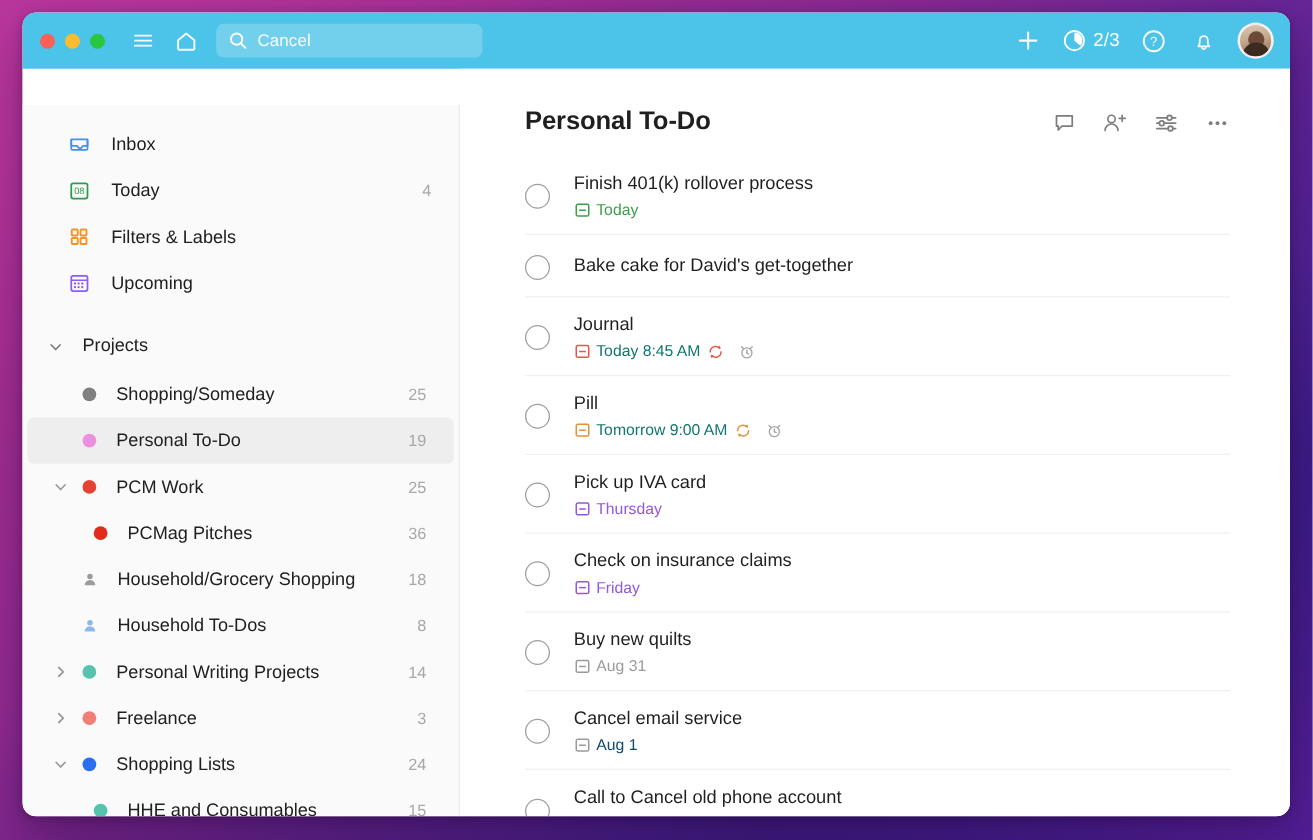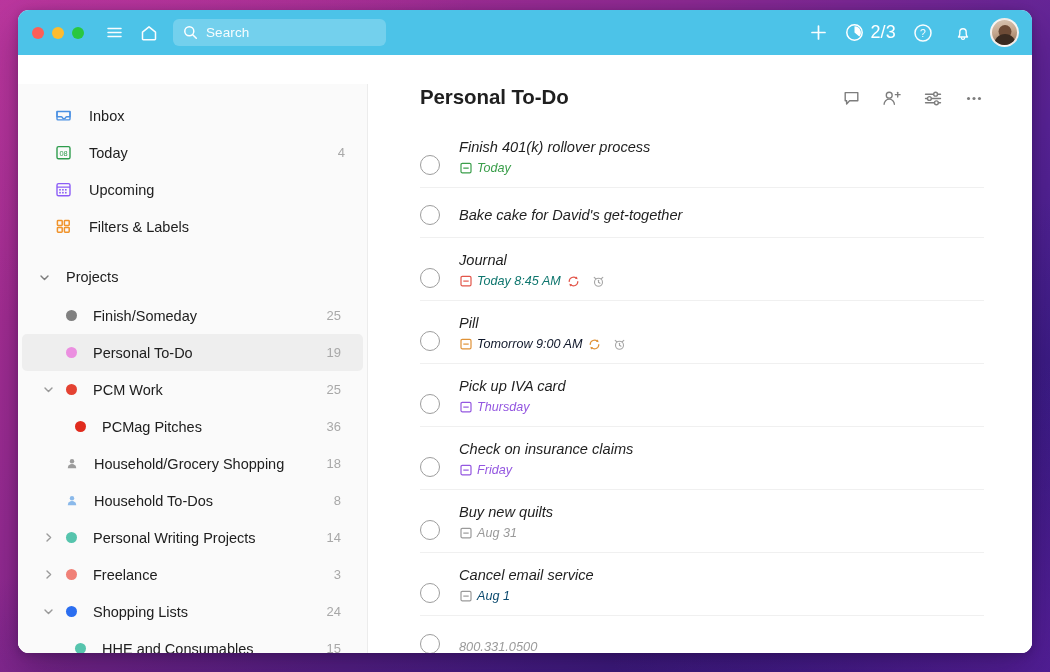--- a/index.html
+++ b/index.html
@@ -56,21 +56,21 @@
     width: 213px; height: 27px;
     background: rgba(255,255,255,.22);
     border-radius: 6px;
     display: flex; align-items: center; gap: 8px;
     padding: 0 10px;
   }
   .searchbox .sph { color: rgba(255,255,255,.95); font-size: 13.5px; letter-spacing: .1px; }
 
   .tb-right { margin-left: auto; display: flex; align-items: center; gap: 14px; }
   .karma { display: flex; align-items: center; gap: 6px; color: #fff; }
-  .karma-num { font-size: 18px; letter-spacing: .2px; }
+  .karma-num { font-size: 15px; letter-spacing: .2px; }
   .avatar {
     width: 29px; height: 29px; border-radius: 50%;
     background: linear-gradient(170deg,#d9c7b6 0%,#c6a88f 45%,#8c6b52 100%);
     border: 2px solid rgba(255,255,255,.85);
     overflow:hidden; position: relative; flex: 0 0 29px;
   }
   .avatar::before{
     content:""; position:absolute; left:50%; top:5px; transform:translateX(-50%);
     width:13px; height:13px; border-radius:50%;
     background:#6d4b36;
@@ -130,25 +130,24 @@
   .main-head {
     display: flex; align-items: flex-start;
     padding: 30px 48px 0 52px;
   }
   .page-title { font-size: 20.5px; font-weight: bold; color: #1f1f1f; letter-spacing: -.1px; }
   .main-tools { margin-left: auto; display: flex; align-items: center; gap: 21px; padding-top: 3px; color: #7d7d7d; }
   .mtool { width: 20px; height: 20px; display: flex; align-items: center; justify-content: center; }
 
   .tasks { padding: 16px 48px 0 52px; }
   .task {
-    display: flex; align-items: flex-end; gap: 19px;
+    display: flex; align-items: center; gap: 19px;
     padding: 13px 0 12px 0;
     border-bottom: 1px solid #f0f0f0;
     min-height: 50px;
-    font-style: italic;
   }
   .task:last-child { border-bottom: none; }
   .checkbox {
     width: 20px; height: 20px; flex: 0 0 20px; border-radius: 50%;
     border: 1.4px solid #9d9d9d; margin-top: 1px; cursor: pointer;
   }
   .ttexts { min-width: 0; flex: 1; }
   .ttitle { font-size: 14.6px; color: #1f1f1f; line-height: 19px; white-space: nowrap; overflow: hidden; }
   .tmeta { display: flex; align-items: center; gap: 5px; margin-top: 4px; font-size: 12.6px; }
   .tmeta .dlabel { display: flex; align-items: center; gap: 5px; }
@@ -186,21 +185,21 @@
       </div>
     </div>
 
     <div class="searchbox">
       <span style="display:flex">
         <svg width="15" height="15" viewBox="0 0 15 15">
             <circle cx="6.3" cy="6.3" r="4.5" fill="none" stroke="#fff" stroke-width="1.5"></circle>
             <line x1="9.7" y1="9.7" x2="13.3" y2="13.3" stroke="#fff" stroke-width="1.5" stroke-linecap="round"></line>
           </svg>
       </span>
-      <span class="sph">Search</span>
+      <span class="sph">Cancel</span>
     </div>
 
     <div class="tb-right">
       <div class="tb-icon">
         <svg width="21" height="21" viewBox="0 0 21 21">
             <g stroke="#fff" stroke-width="1.7" stroke-linecap="round">
               <line x1="10.5" y1="4" x2="10.5" y2="17"></line>
               <line x1="4" y1="10.5" x2="17" y2="10.5"></line>
             </g>
           </svg>
@@ -246,20 +245,35 @@
 
       <div class="nav-item">
         <span class="nav-icon">
           <svg width="19" height="19" viewBox="0 0 19 19">
               <rect x="3" y="3.6" width="13" height="12.2" rx="1.6" fill="none" stroke="#2e9c4c" stroke-width="1.4"></rect>
           <text x="9.5" y="12.6" text-anchor="middle" font-family="Liberation Sans, sans-serif" font-size="7.4" fill="#2e9c4c">08</text>
             </svg>
         </span>
         <span class="label">Today</span>
         <span class="count">4</span>
+      </div>
+
+      <div class="nav-item">
+        <span class="nav-icon">
+          <svg width="19" height="19" viewBox="0 0 19 19">
+              <g fill="none" stroke="#f0932b" stroke-width="1.5">
+            <rect x="3.4" y="3.6" width="4.8" height="4.8" rx="0.7"></rect>
+                <rect x="10.4" y="3.6" width="4.8" height="4.8" rx="0.7"></rect>
+            <rect x="3.4" y="10.4" width="4.8" height="4.8" rx="0.7"></rect>
+                <rect x="10.4" y="10.4" width="4.8" height="4.8" rx="0.7"></rect>
+              </g>
+            </svg>
+        </span>
+        <span class="label">Filters &amp; Labels</span>
+        <span class="count"></span>
       </div>
 
       <div class="nav-item">
         <span class="nav-icon">
           <svg width="19" height="19" viewBox="0 0 19 19">
               <rect x="3" y="3.6" width="13" height="12.2" rx="1.6" fill="none" stroke="#8b5cf6" stroke-width="1.4"></rect>
           <line x1="3" y1="7.2" x2="16" y2="7.2" stroke="#8b5cf6" stroke-width="1.2"></line>
           <g fill="#8b5cf6">
                 <rect x="5.2" y="9" width="1.6" height="1.6"></rect>
                 <rect x="8.1" y="9" width="1.6" height="1.6"></rect>
@@ -267,49 +281,34 @@
           <rect x="5.2" y="11.9" width="1.6" height="1.6"></rect>
                 <rect x="8.1" y="11.9" width="1.6" height="1.6"></rect>
                 <rect x="11" y="11.9" width="1.6" height="1.6"></rect>
               </g>
             </svg>
         </span>
         <span class="label">Upcoming</span>
         <span class="count"></span>
       </div>
 
-      <div class="nav-item">
-        <span class="nav-icon">
-          <svg width="19" height="19" viewBox="0 0 19 19">
-              <g fill="none" stroke="#f0932b" stroke-width="1.5">
-            <rect x="3.4" y="3.6" width="4.8" height="4.8" rx="0.7"></rect>
-                <rect x="10.4" y="3.6" width="4.8" height="4.8" rx="0.7"></rect>
-            <rect x="3.4" y="10.4" width="4.8" height="4.8" rx="0.7"></rect>
-                <rect x="10.4" y="10.4" width="4.8" height="4.8" rx="0.7"></rect>
-              </g>
-            </svg>
-        </span>
-        <span class="label">Filters &amp; Labels</span>
-        <span class="count"></span>
-      </div>
-
       <div class="section-head">
         <span class="chev">
           <svg width="13" height="13" viewBox="0 0 13 13">
               <polyline points="3,5 6.5,8.6 10,5" fill="none" stroke="#7d7d7d" stroke-width="1.4" stroke-linecap="round" stroke-linejoin="round"></polyline>
             </svg>
         </span>
         <span>Projects</span>
       </div>
 
       <div id="project-list">
           <div class="proj-item">
             <span class="twisty"></span>
             <span class="proj-bullet" style="background:#808080"></span>
-            <span class="plabel">Finish/Someday</span>
+            <span class="plabel">Shopping/Someday</span>
             <span class="pcount">25</span>
           </div>
           <div class="proj-item active">
             <span class="twisty"></span>
             <span class="proj-bullet" style="background:#eb8fe0"></span>
             <span class="plabel">Personal To-Do</span>
             <span class="pcount">19</span>
           </div>
           <div class="proj-item">
             <span class="twisty">
@@ -492,21 +491,21 @@
                   </svg>
                 </span>
               </div>
             </div>
           </div>
           <div class="task">
             <div class="checkbox"></div>
             <div class="ttexts">
               <div class="ttitle">Pill</div>
               <div class="tmeta">
-                <span class="dlabel" style="color:#0f172a">
+                <span class="dlabel" style="color:#0f766e">
                   <span class="mini-ico">
                     <svg width="12" height="12" viewBox="0 0 12 12">
                       <rect x="1" y="1.4" width="10" height="9.4" rx="1.3" fill="none" stroke="#e09237" stroke-width="1.2"></rect>
                       <line x1="3.3" y1="6.1" x2="8.7" y2="6.1" stroke="#e09237" stroke-width="1.2"></line>
                     </svg>
                   </span>
                   <span>Tomorrow 9:00 AM</span>
                 </span>
                 <span class="mini-ico" style="margin-left:1px">
                   <svg width="13" height="13" viewBox="0 0 13 13">
@@ -596,20 +595,21 @@
                     </svg>
                   </span>
                   <span>Aug 1</span>
                 </span>
               </div>
             </div>
           </div>
           <div class="task">
             <div class="checkbox"></div>
             <div class="ttexts">
+              <div class="ttitle">Call to Cancel old phone account</div>
               <div class="tsub">800.331.0500</div>
             </div>
           </div>
         </div>
 
     </div>
   </div>
 </div>
 
 </body></html>

